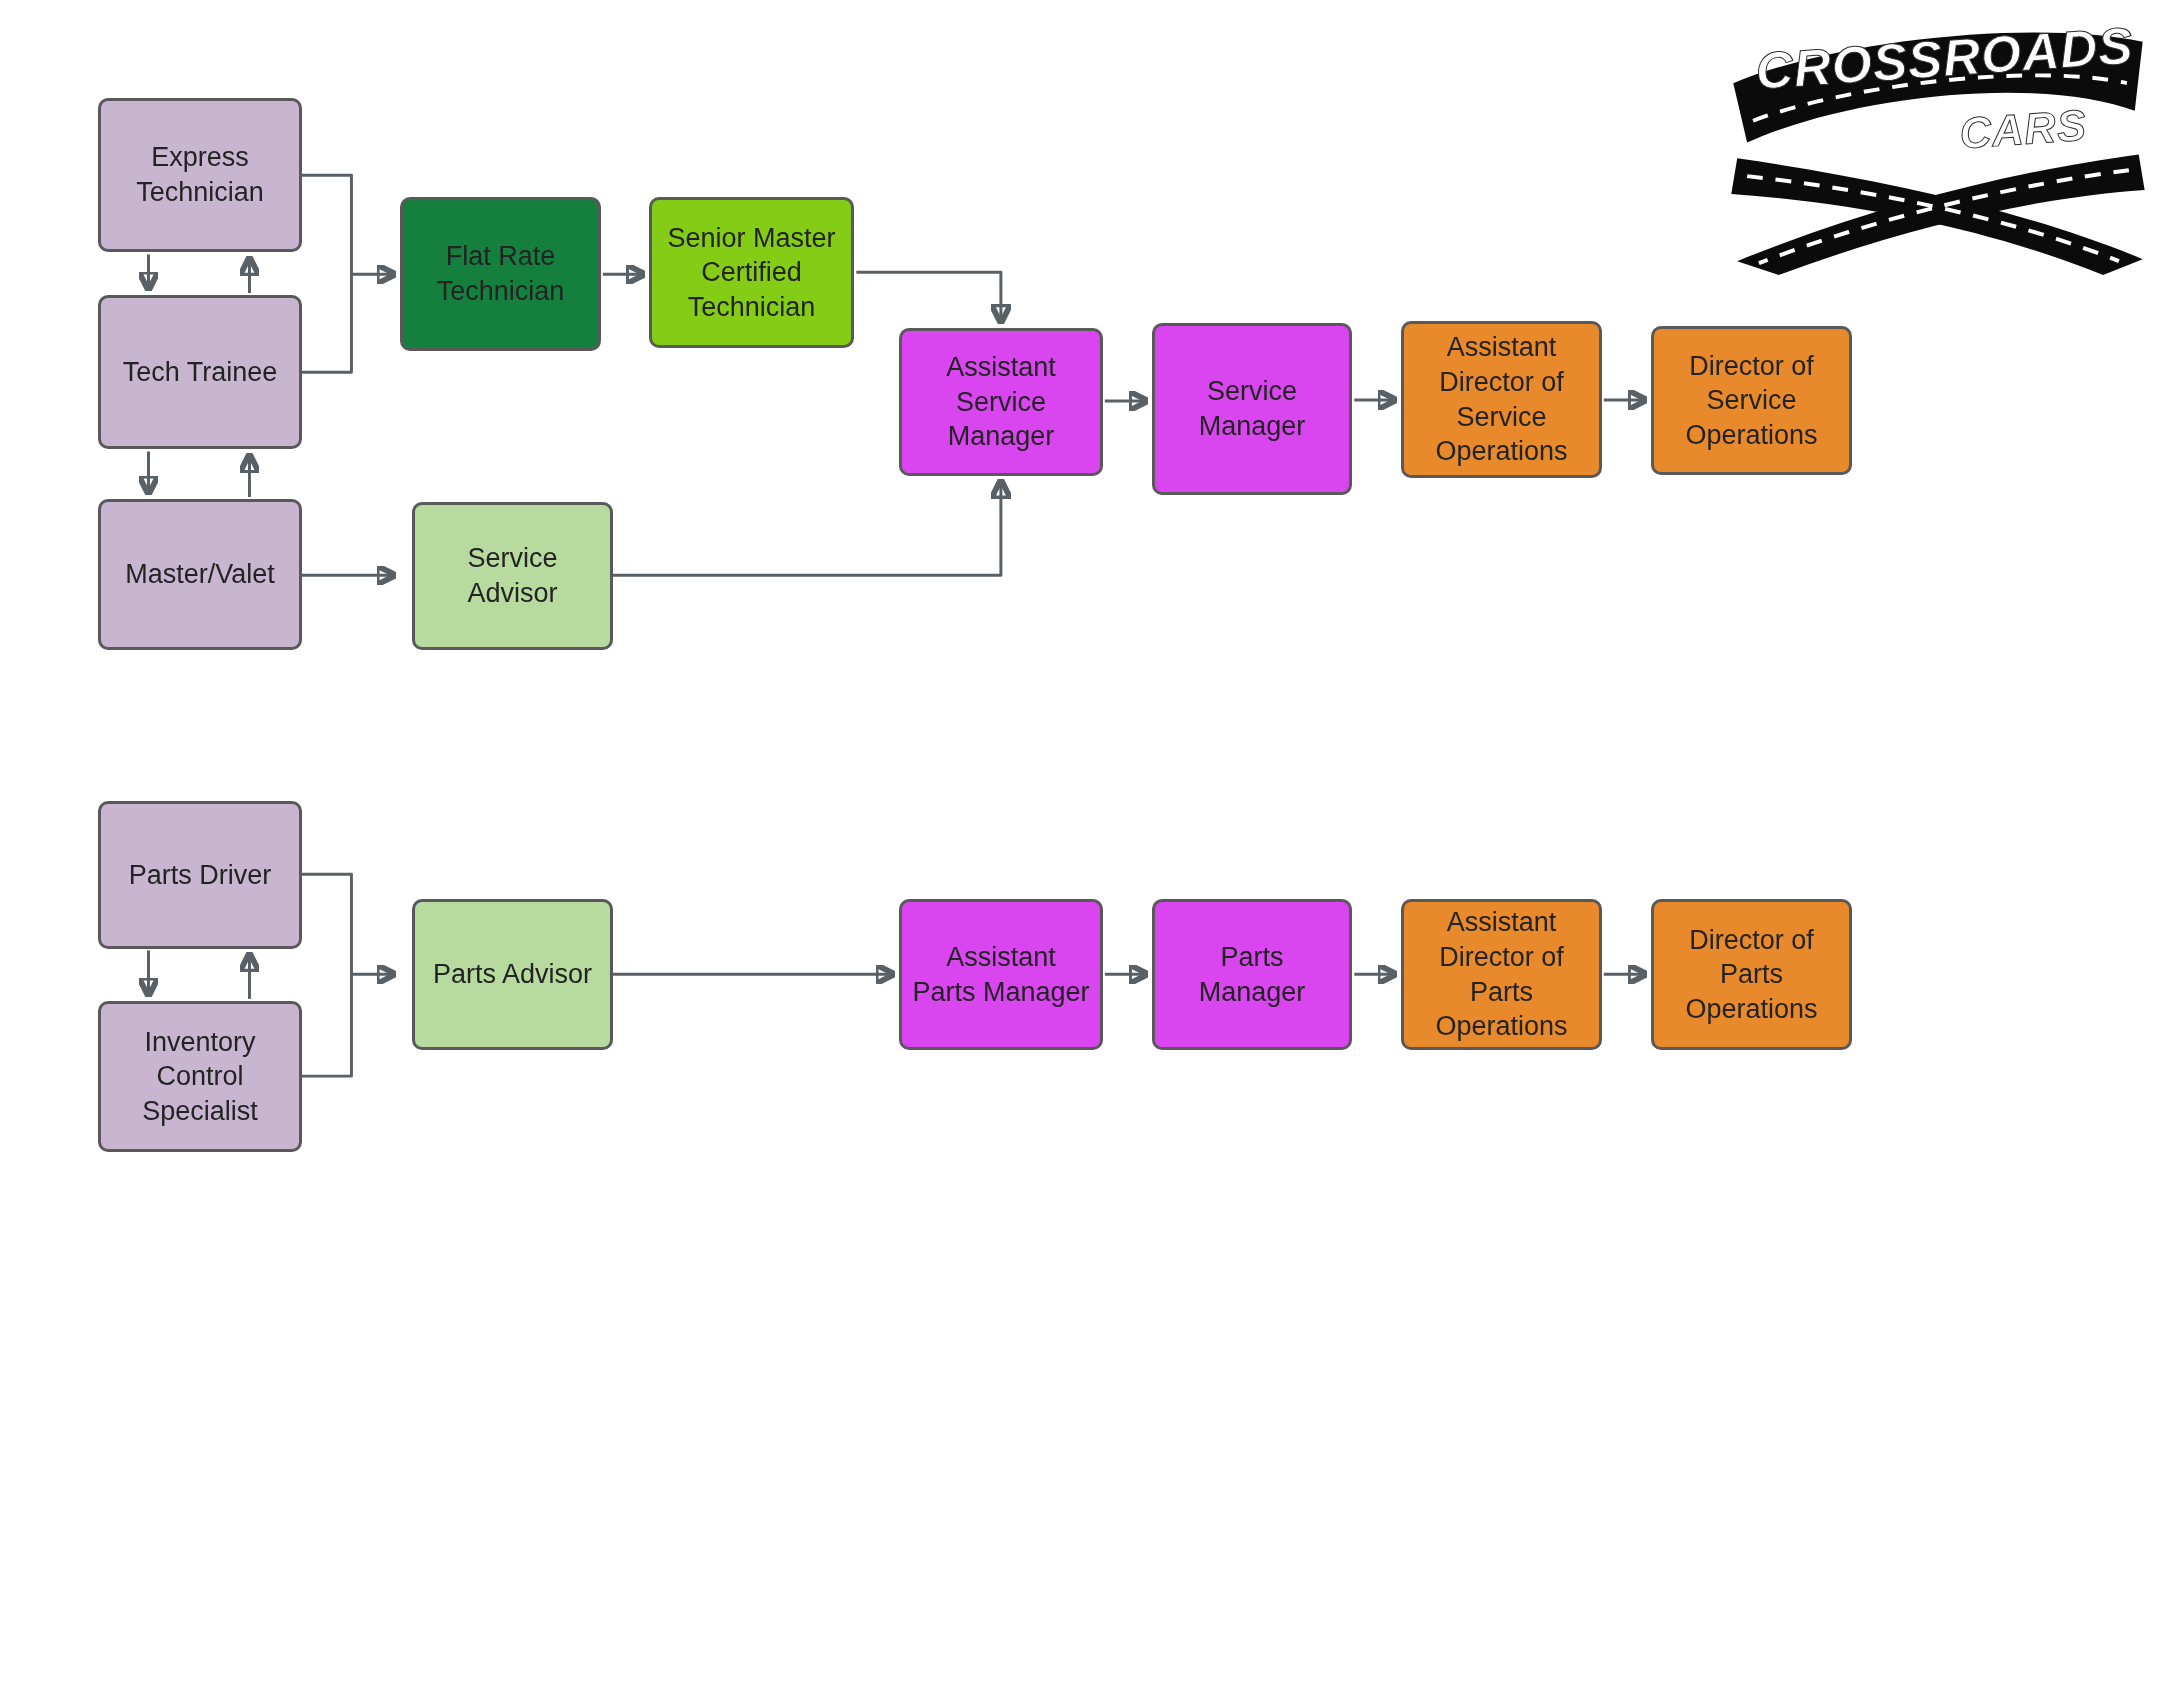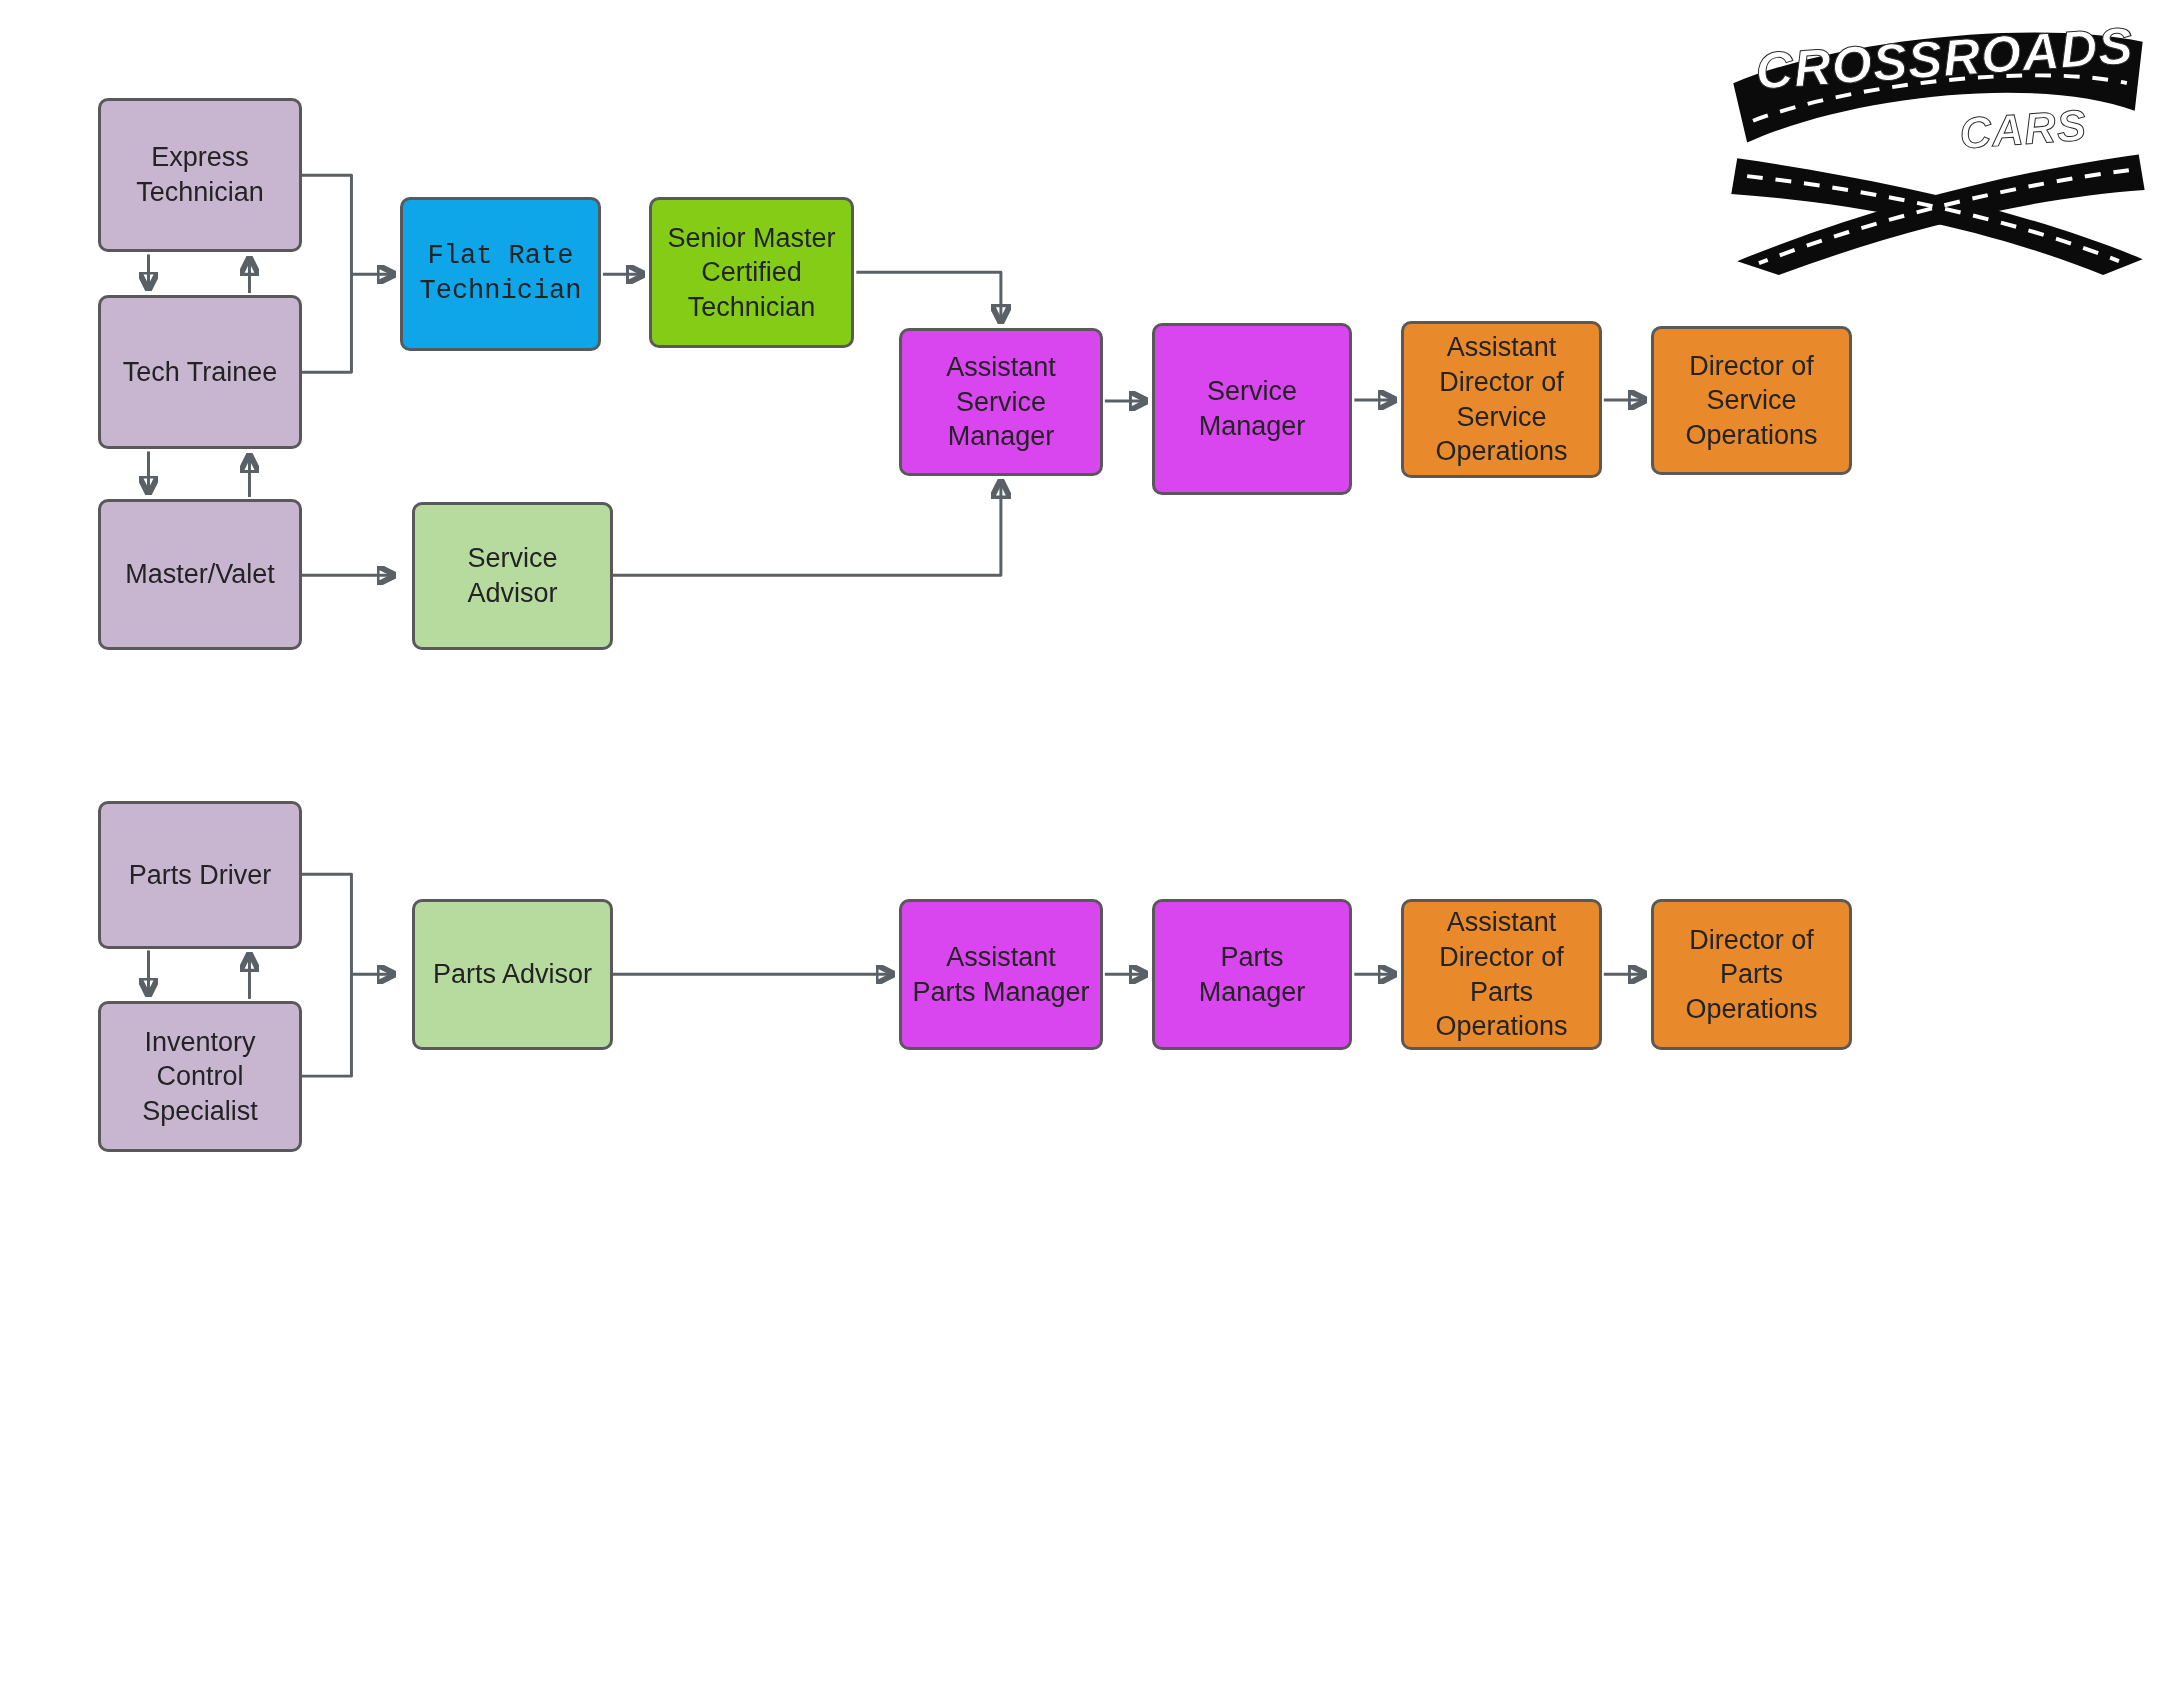--- a/index.html
+++ b/index.html
@@ -18,21 +18,21 @@
     display:flex;
     align-items:center;
     justify-content:center;
     text-align:center;
     font-size:27px;
     line-height:1.28;
     color:#232323;
     padding:6px 10px;
   }
   .purple     {background:#c8b6d1;}
-  .blue-light {background:#0ea5e9;font-family:Liberation Mono, monospace;}
+  .blue-light {background:#15803d;}
   .blue       {background:#84cc16;}
   .pink       {background:#d946ef;}
   .green      {background:#b7db9f;margin-left:12px;}
   .orange     {background:#e8892b;}
   #arrows{
     position:absolute;left:0;top:0;
     pointer-events:none;
   }
   #arrows path, #arrows line{
     stroke:#596066;

